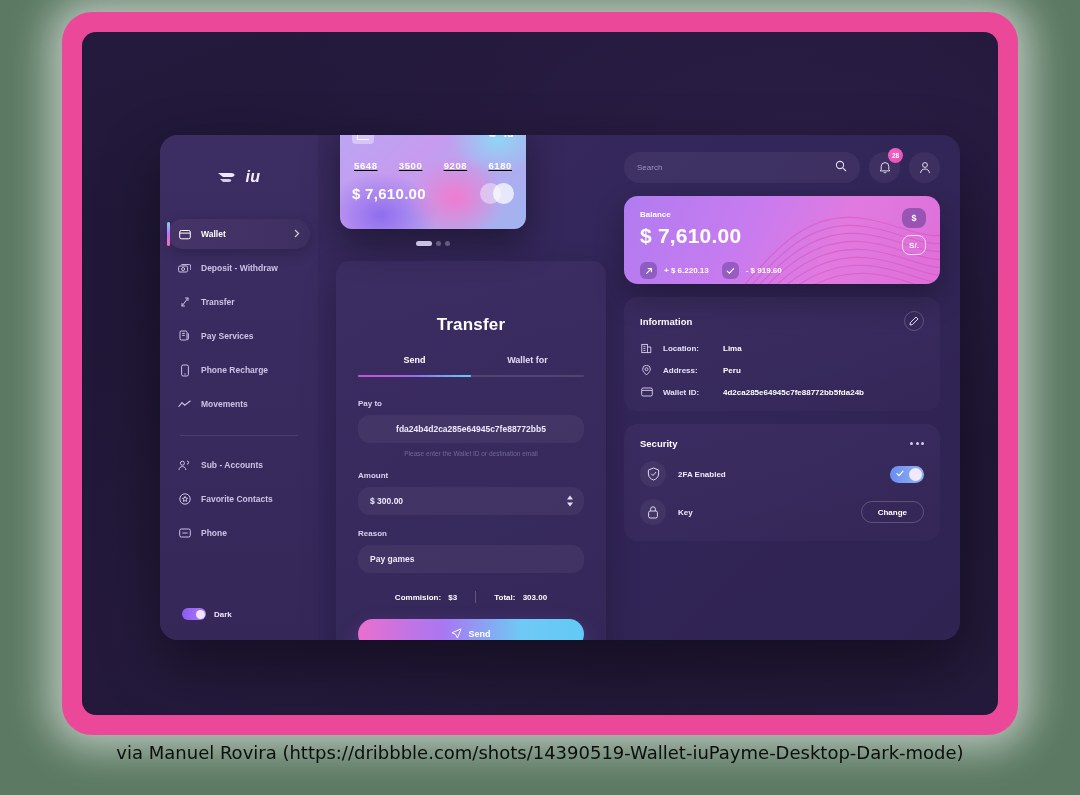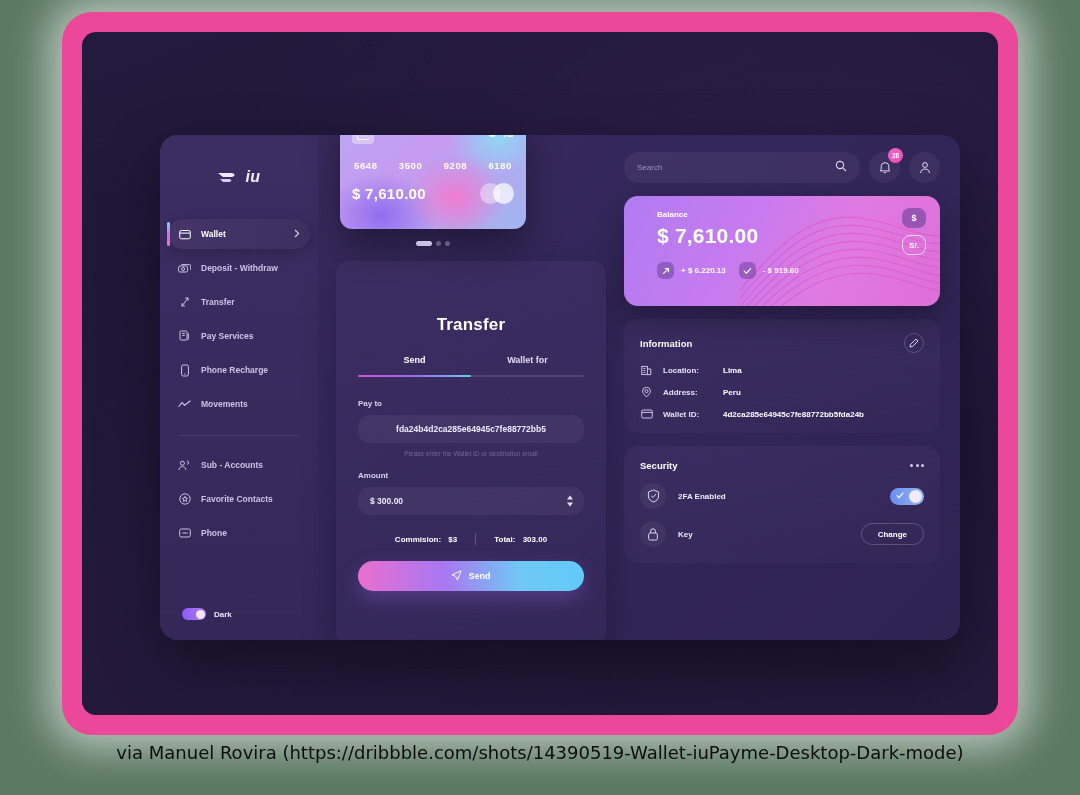--- a/index.html
+++ b/index.html
@@ -136,21 +136,21 @@
   #card-chip::after {
     content:""; position:absolute; inset:4px 5px;
     border-left: 1.5px solid rgba(255,255,255,.85);
     border-top: 1.5px solid rgba(255,255,255,.85);
     border-bottom: 1.5px solid rgba(255,255,255,.85);
   }
   #card-logo { display:flex; align-items:center; gap:3px; }
   #card-logo .word { font-size:11px; font-weight:700; font-style:italic; color:#fff; }
   #card-numbers {
     display: flex; justify-content: space-between;
-    margin-top: 16px; padding: 0 2px;
+    margin-top: 16px; padding: 0 2px; text-decoration: underline;
   }
   #card-numbers span { font-size: 9.5px; font-weight: 600; color: #ffffff; letter-spacing: .6px; }
   #card-bottom { display:flex; align-items:center; justify-content:space-between; margin-top: 12px; }
   #card-amount { font-size: 15px; font-weight: 700; color: #fff; letter-spacing:.3px; }
   #card-brand { position: relative; width: 34px; height: 21px; }
   #card-brand i {
     position: absolute; top: 0; width: 21px; height: 21px; border-radius: 50%;
     background: rgba(255,255,255,0.42); display:block;
   }
   #card-brand i.b2 { left: 13px; background: rgba(255,255,255,0.72); }
@@ -249,23 +249,23 @@
   }
   #notif-badge {
     position:absolute; top:-4px; right:-3px;
     min-width: 15px; height: 15px; padding: 0 3px; border-radius: 8px;
     background: linear-gradient(135deg,#f265c8,#e44fb5);
     color:#fff; font-size:6.5px; font-weight:700;
     display:flex; align-items:center; justify-content:center;
   }
 
   #balance-card {
-    height: 110px; border-radius: 14px; position: relative; overflow: hidden;
+    height: 88px; border-radius: 14px; position: relative; overflow: hidden;
     background: linear-gradient(115deg, #b07cf0 0%, #c77bef 38%, #e07ae0 66%, #dd6fd8 100%);
-    padding: 14px 33px;
+    padding: 14px 16px;
     box-shadow: 0 14px 30px rgba(0,0,0,0.30);
   }
   #wave {
     position:absolute; right:-20px; top:-14px; width: 220px; height: 150px;
     opacity: .55; pointer-events:none;
   }
   #balance-label { font-size: 8px; font-weight: 700; color: #ffffff; position:relative; }
   #balance-amount {
     font-size: 21px; font-weight: 700; color:#ffffff;
     margin-top: 5px; letter-spacing: .2px; position: relative;
@@ -535,20 +535,24 @@
             <div id="amount-row">
               <div>
                 <div class="field-label">Amount</div>
                 <div class="field-box left">
                   <span>$ 300.00</span>
                   <span id="stepper">
                     <i class="ar up"></i>
                     <i class="ar dn"></i>
                   </span>
                 </div>
+              </div>
+              <div>
+                <div class="field-label">Reason</div>
+                <div class="field-box left">Pay games</div>
               </div>
             </div>
 
             <div id="totals-row">
               <span>
                 <span class="k">Commision:</span>
                 <span class="v">$3</span>
               </span>
               <span class="sep"></span>
               <span>

